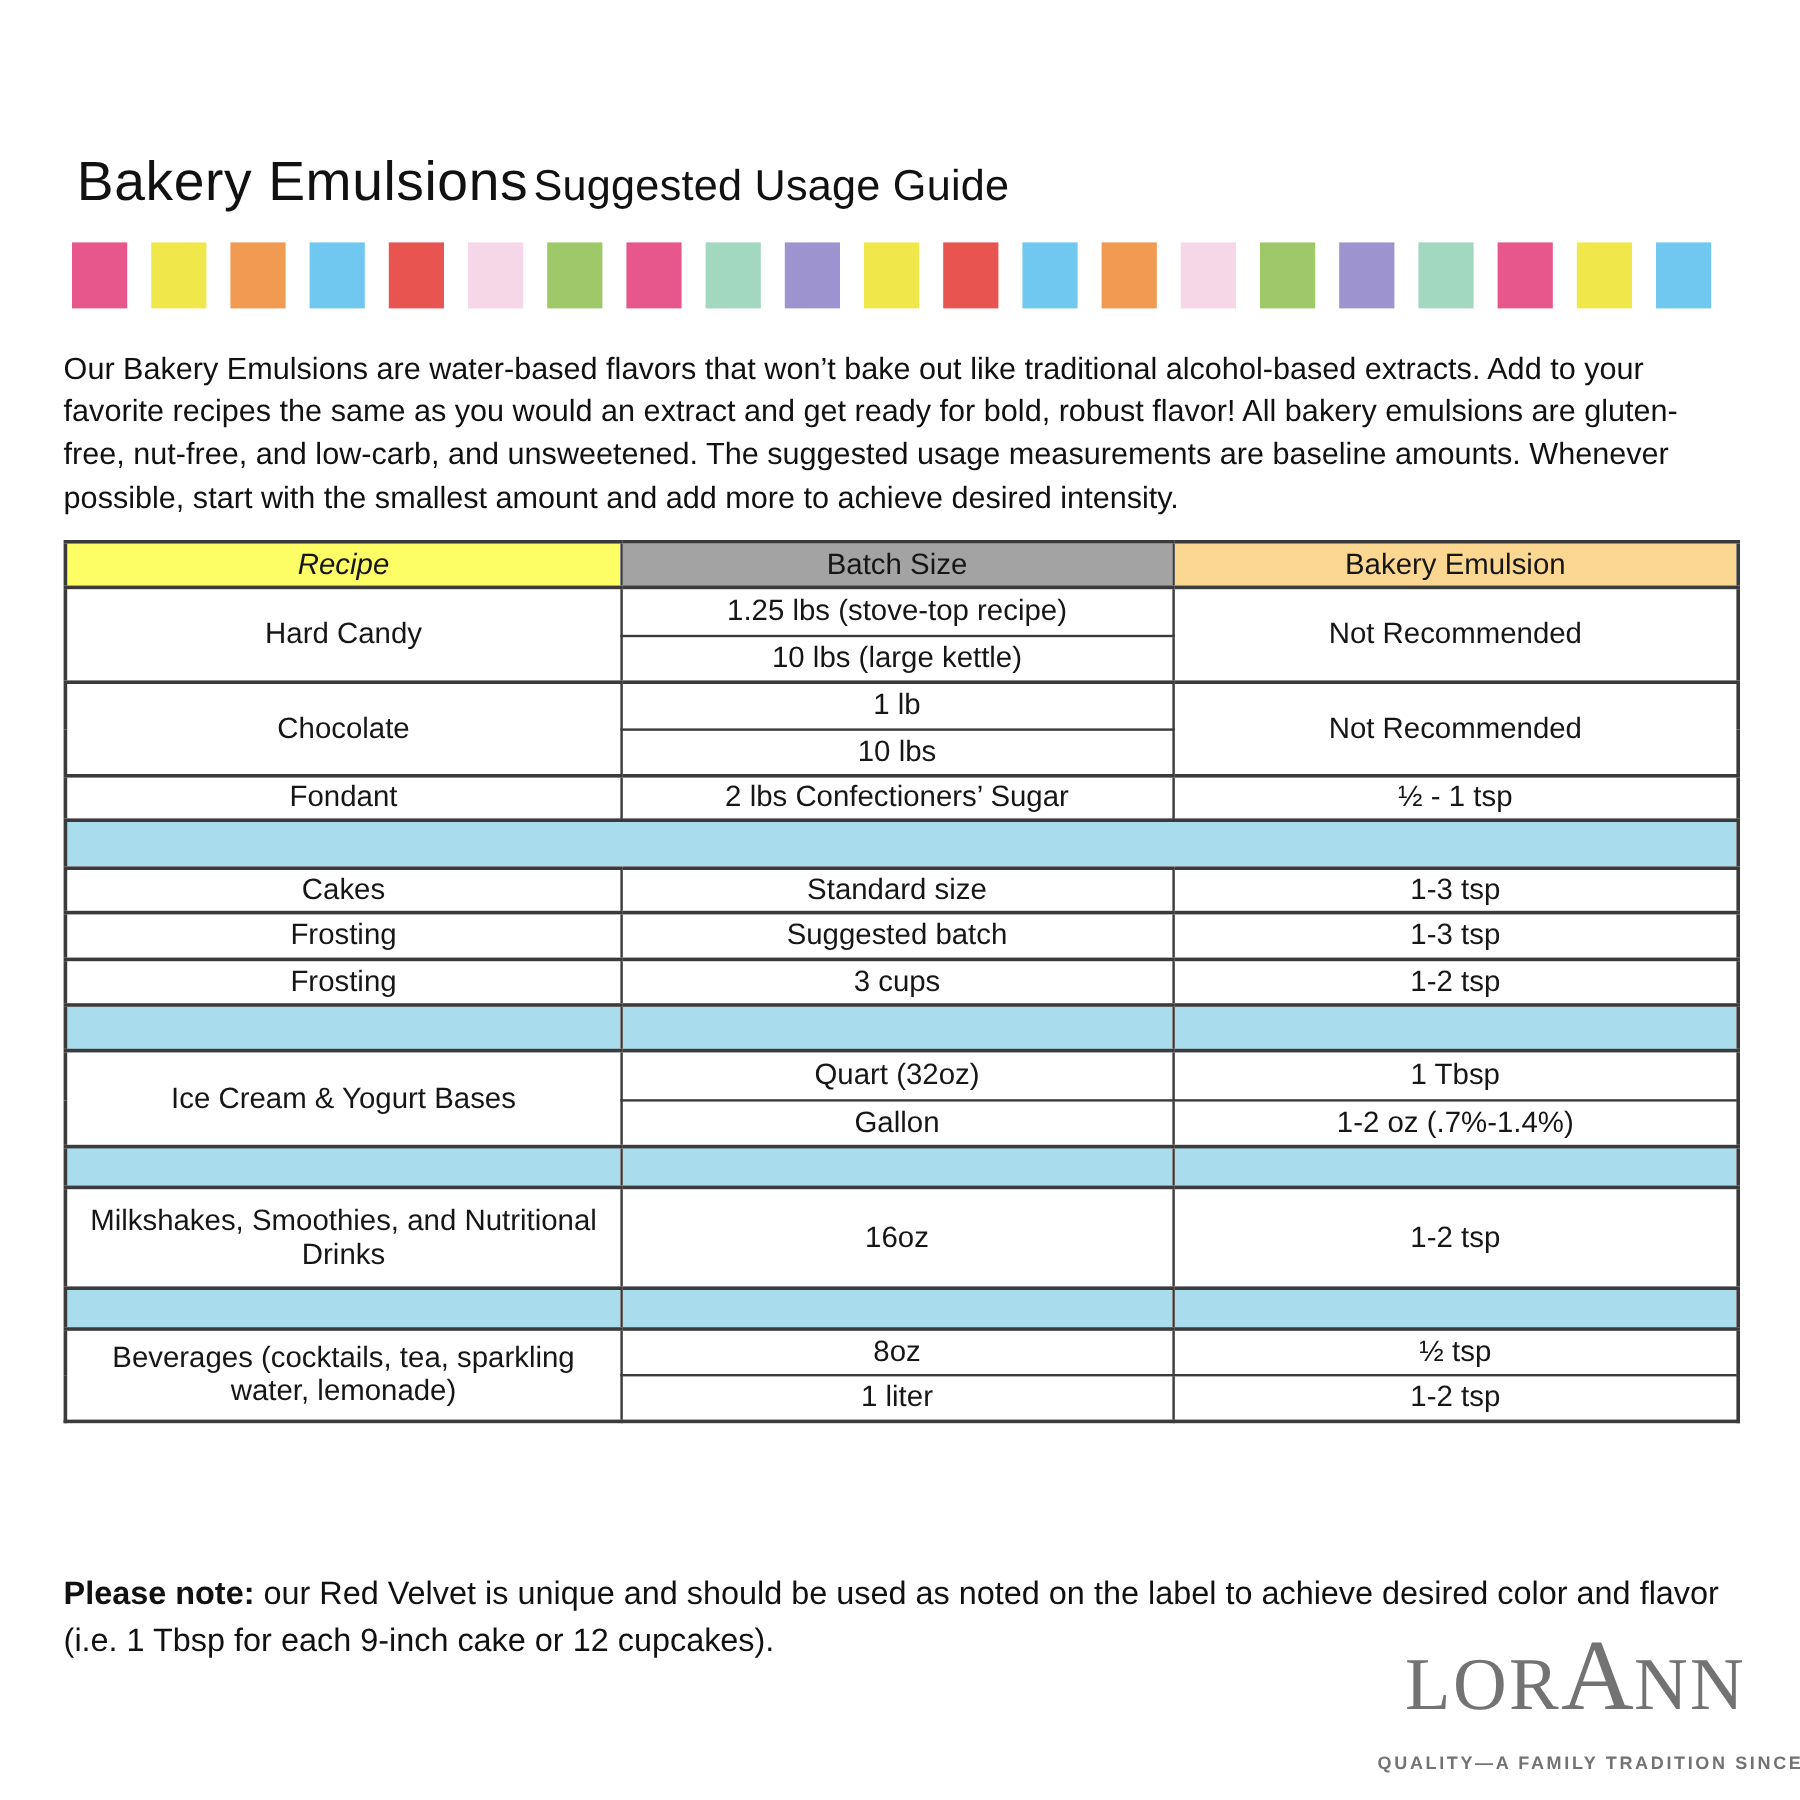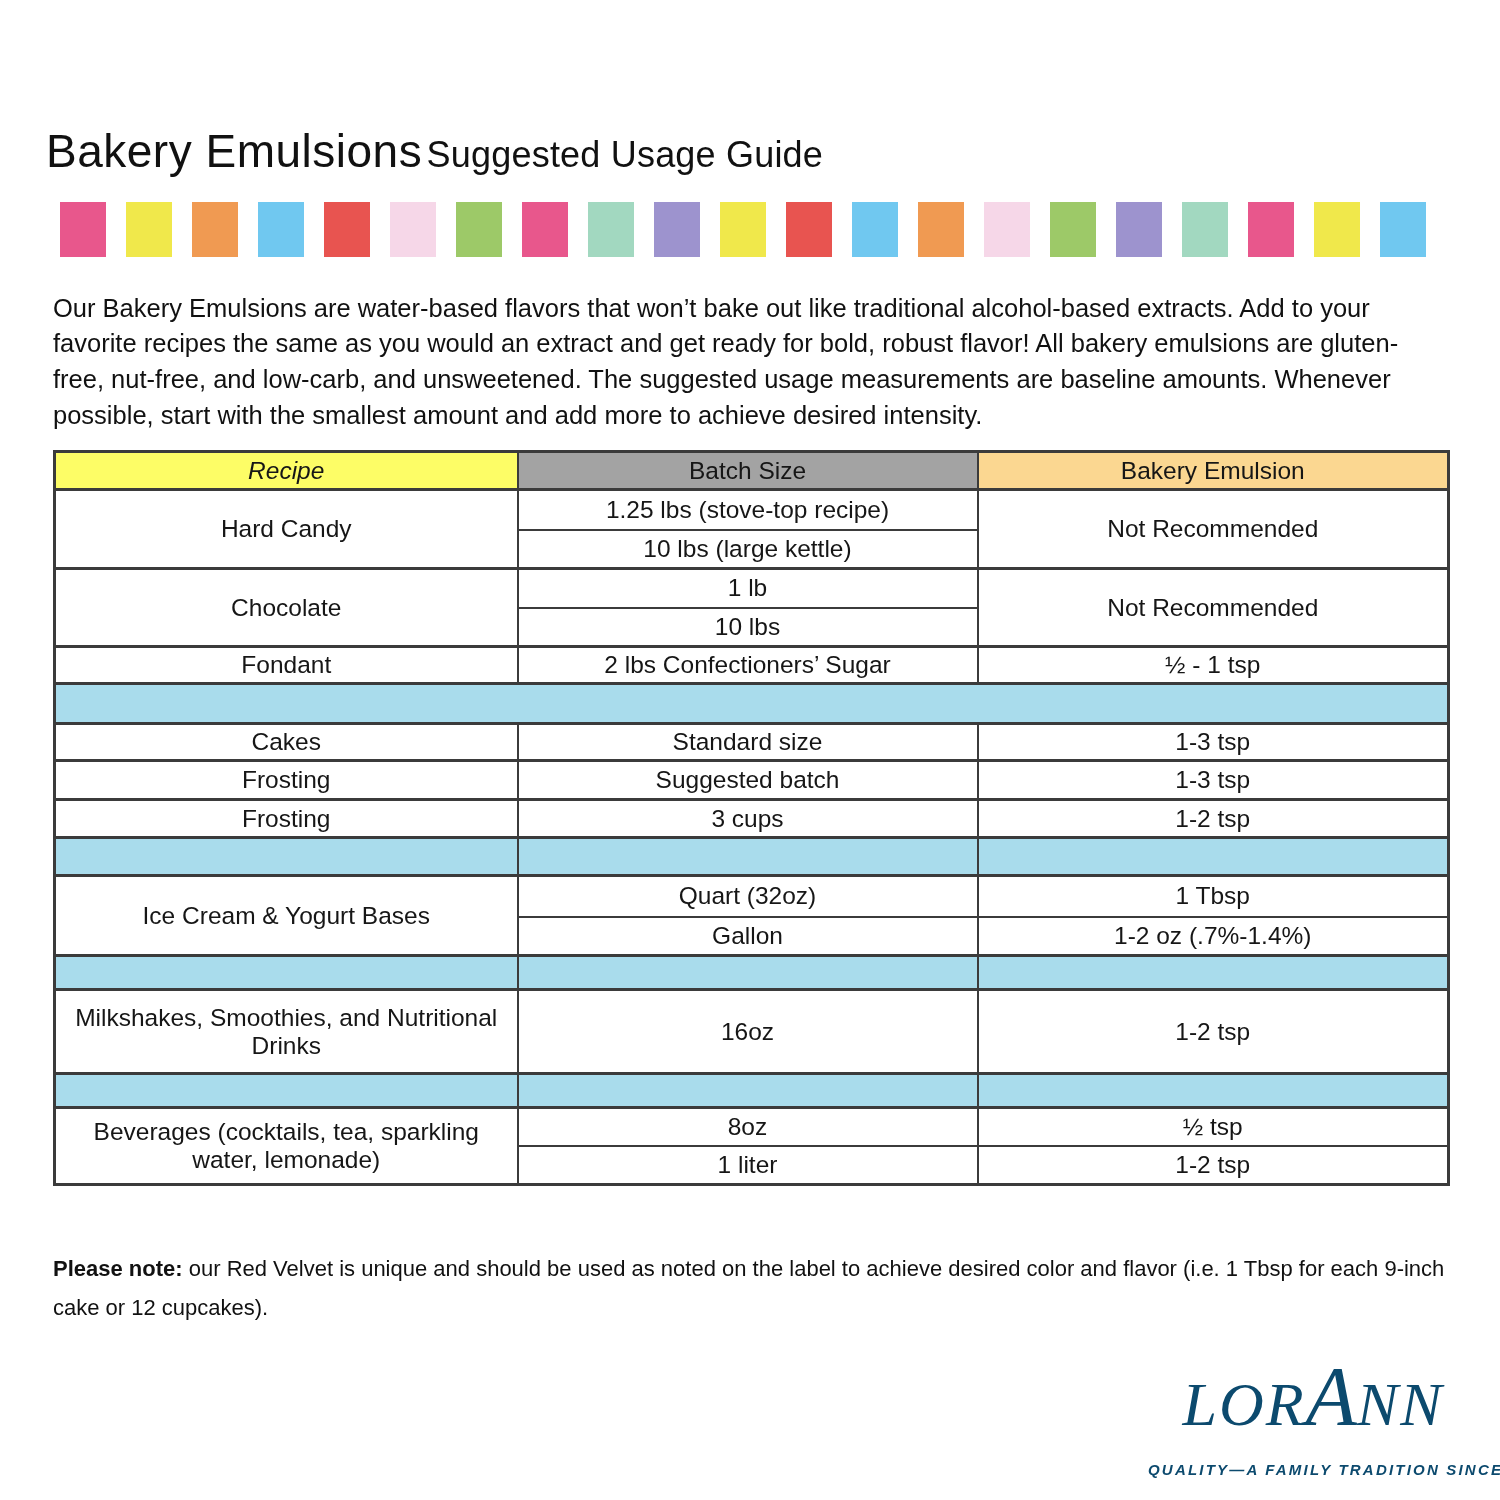--- a/index.html
+++ b/index.html
@@ -4,21 +4,21 @@
 <style>
   html,body{margin:0;padding:0;}
   body{
     width:1500px;height:1500px;background:#ffffff;
     font-family:"Liberation Sans",sans-serif;color:#1a1a1a;
     -webkit-font-smoothing:antialiased;
   }
   .doc{position:relative;width:1500px;height:1500px;overflow:hidden;background:#fff;}
 
   
-  .title{position:absolute;left:46px;top:124px;white-space:nowrap;color:#111;}
+  .title{position:absolute;left:64px;top:124px;white-space:nowrap;color:#111;}
   .title .t1{font-size:46px;letter-spacing:0.5px;}
   .title .t2{font-size:36px;letter-spacing:0.2px;}
 
   
   .stripe{position:absolute;left:60px;top:202px;display:flex;gap:20px;}
   .stripe .sq{width:46px;height:55px;flex:0 0 auto;}
 
   
   .intro{position:absolute;left:53px;top:265px;width:1396px;
          font-size:25.5px;line-height:35.8px;color:#111;}
@@ -34,22 +34,22 @@
     border:2px solid #3b3b3b;border-top-width:3px;
     text-align:center;vertical-align:middle;
     padding:0 10px;font-weight:400;overflow:hidden;
   }
   table.usage tr.sub td{border-top-width:2px;}
   tr.h38{height:38px;} tr.h37{height:37px;margin-top:16px;} tr.h39{height:39px;}
   tr.h40{height:40px;} tr.h41{height:41px;} tr.h34{height:34px;} tr.h84{height:84px;}
   tr.sep td{padding:0;}
 
   
-  .note{position:absolute;left:53px;top:1227px;width:1404px;
-        font-size:22px;line-height:39px;color:#111;}
+  .note{position:absolute;left:53px;top:1282px;width:1404px;
+        font-size:27px;line-height:39px;color:#111;}
   .note .nb{font-weight:700;}
 
   
   .logo{position:absolute;left:1148px;top:1362px;width:330px;text-align:center;}
   .wordmark{font-family:"Liberation Serif",serif;font-weight:400;
             line-height:70px;letter-spacing:2px;white-space:nowrap;}
   .wordmark .lt{font-size:62px;}
   .wordmark .lt-big{font-size:84px;letter-spacing:0;}
   .tagline{margin-top:6px;font-family:"Liberation Sans",sans-serif;
            font-size:15px;font-weight:700;letter-spacing:2.2px;white-space:nowrap;}
@@ -188,20 +188,20 @@
       </tr>
       <tr class="h39 sub">
         <td>1 liter</td>
         <td>1-2 tsp</td>
       </tr>
     </tbody>
   </table>
 
   <p class="note"><span class="nb">Please note:</span><span> our Red Velvet is unique and should be used as noted on the label to achieve desired color and flavor (i.e. 1 Tbsp for each 9-inch cake or 12 cupcakes).</span></p>
 
-  <div class="logo" style="color: #0c4a6e; font-style: italic;">
+  <div class="logo" style="color: #737373;">
     <div class="wordmark">
       <span class="lt">L</span><span class="lt">O</span><span class="lt">R</span><span class="lt-big">A</span><span class="lt">N</span><span class="lt">N</span>
     </div>
     <div class="tagline">QUALITY—A FAMILY TRADITION SINCE 1962</div>
   </div>
 
 </div>
 
 </body></html>

